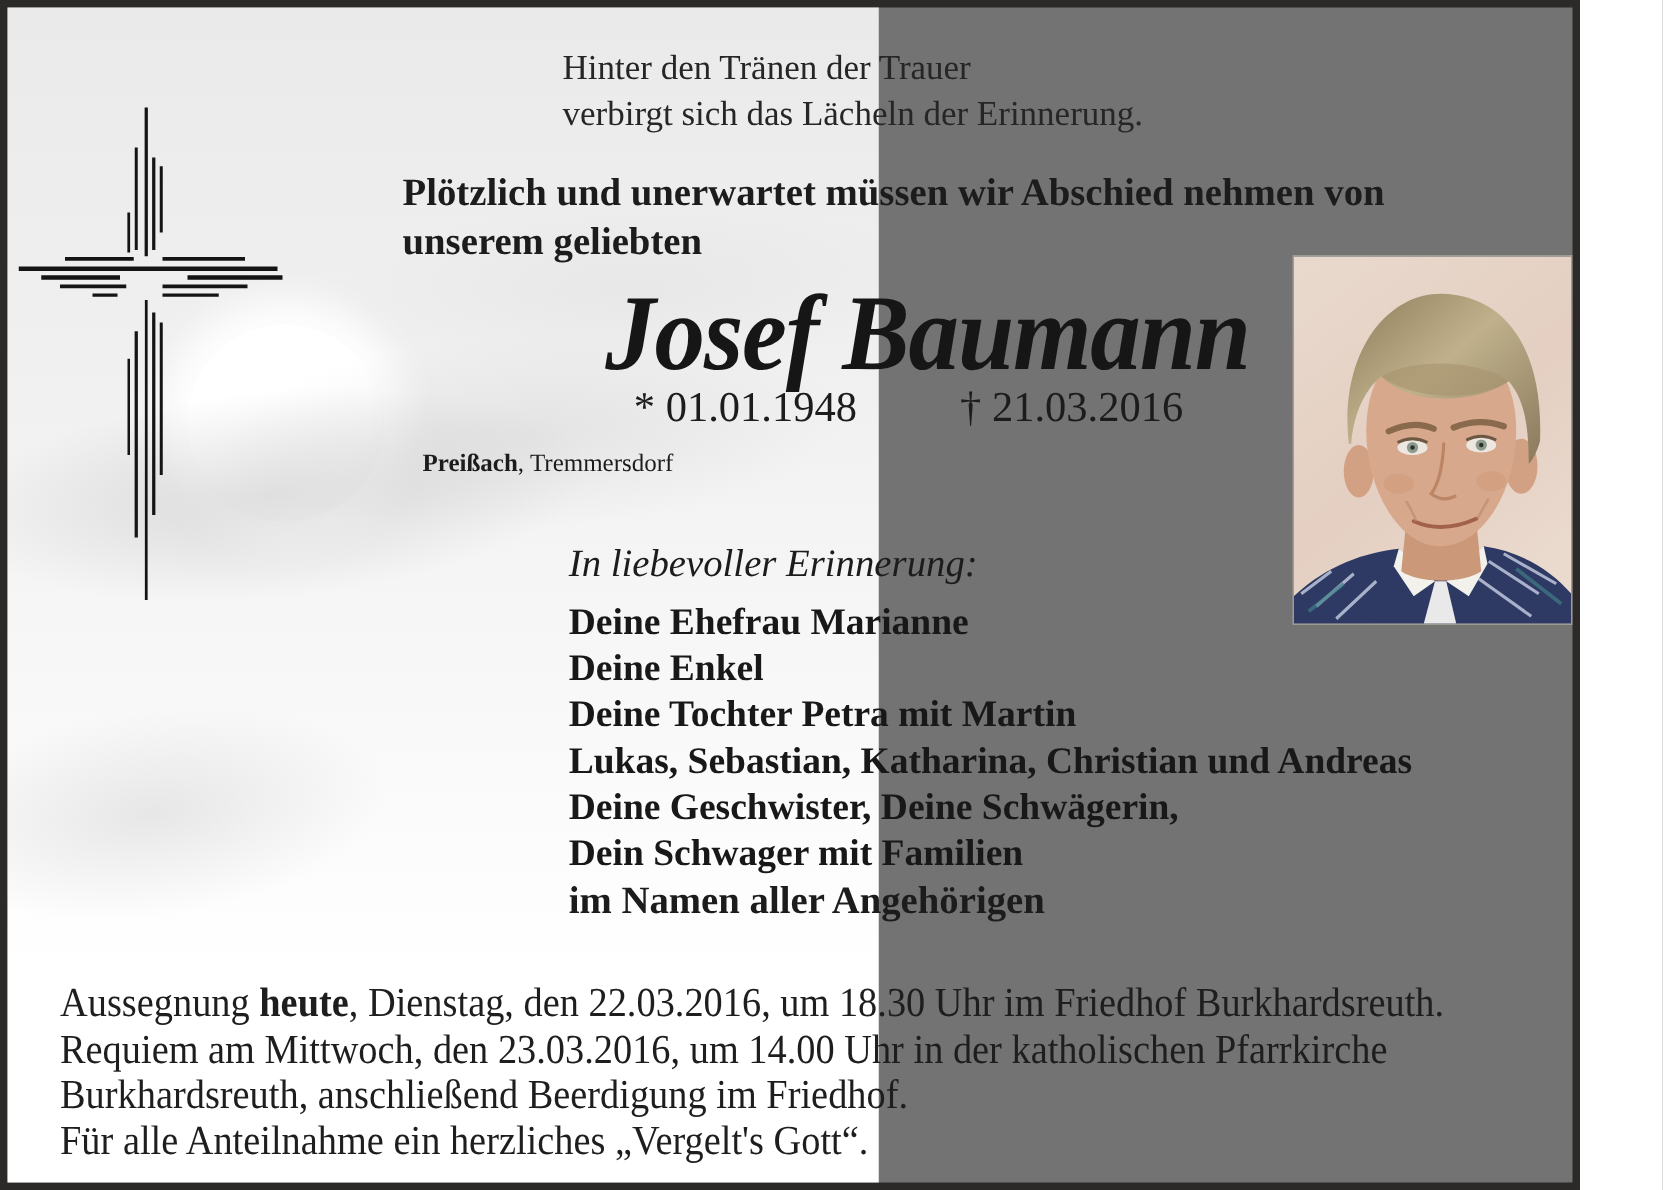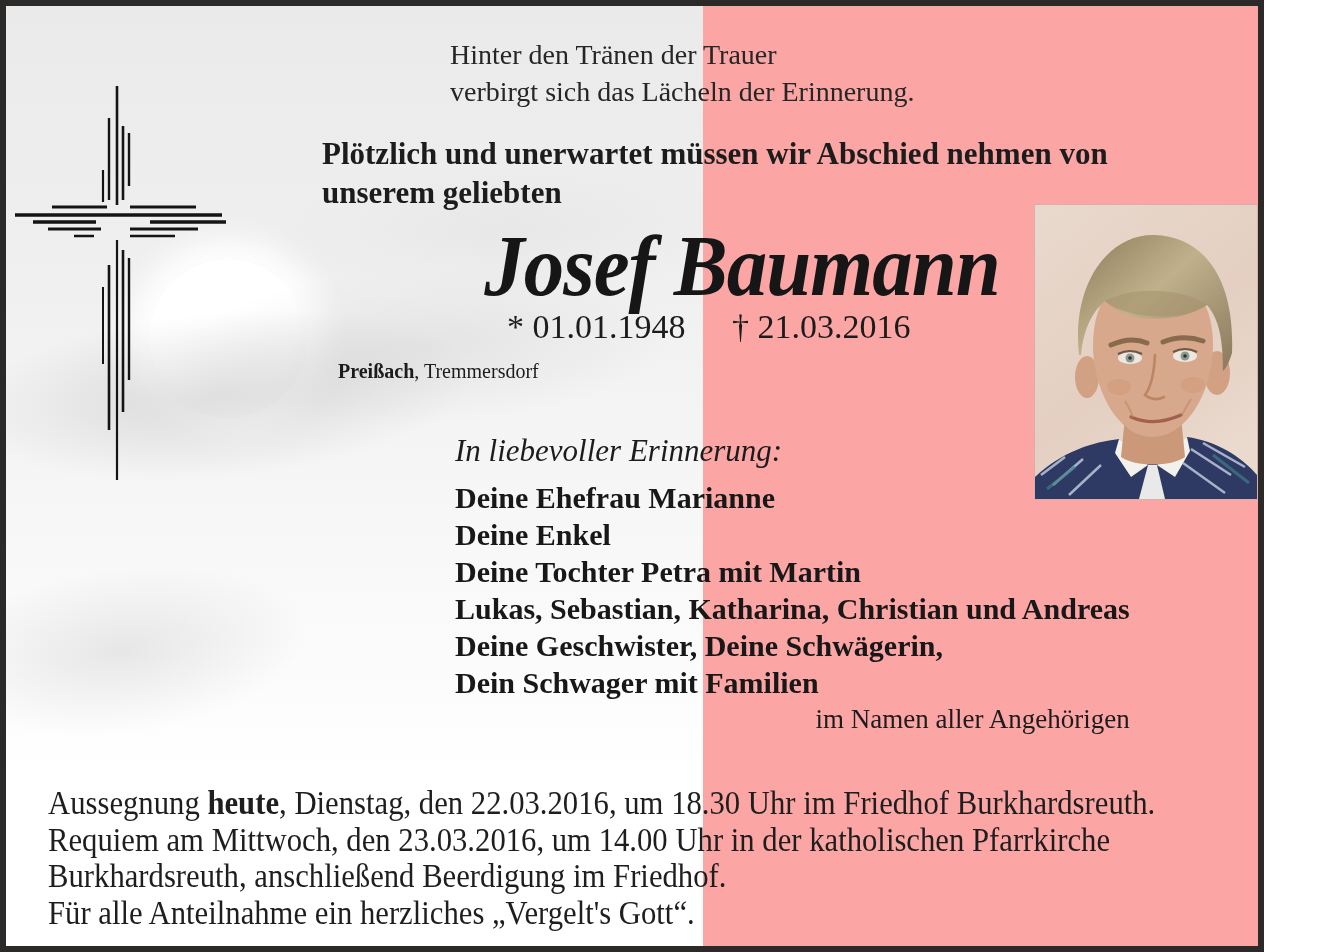--- a/index.html
+++ b/index.html
@@ -1,19 +1,19 @@
 <!DOCTYPE html>
 <html lang="de"><head>
 <meta charset="utf-8">
 <style>
   html,body{margin:0;padding:0;background:#ffffff;}
   body{width:1330px;height:952px;overflow:hidden;position:relative;
        font-family:"Liberation Serif","DejaVu Serif",serif;color:#1c1c1c;}
 
-  .card{position:absolute;left:0;top:0;width:1264px;height:952px;background:#fca5a5;
+  .card{position:absolute;left:0;top:0;width:1264px;height:952px;background:#737373;
         box-shadow:inset 0 0 0 6px #2b2a28;}
 
   
   .artwork{position:absolute;left:6px;top:6px;width:697px;height:940px;overflow:hidden;
            background:linear-gradient(to bottom,#eaeaea 0%,#f0f0f0 30%,#f9f9f9 62%,#ffffff 82%);}
   .moon{position:absolute;left:143px;top:253px;width:158px;height:158px;border-radius:50%;
         background:radial-gradient(circle at 45% 40%,#ffffff 58%,#fbfbfb 72%,rgba(244,244,244,0) 100%);
         box-shadow:0 0 28px 20px rgba(255,255,255,0.9);}
   .ridge{position:absolute;border-radius:50%;}
   .ridge1{left:-70px;top:300px;width:560px;height:180px;transform:rotate(-5deg);
@@ -26,26 +26,26 @@
           background:radial-gradient(ellipse at center,rgba(206,206,206,0.22),rgba(206,206,206,0) 65%);}
   .cross-wrap{position:absolute;left:4px;top:76px;width:228px;height:404px;}
 
   
   .tblock{position:absolute;white-space:nowrap;}
   .quote{left:450px;top:36px;font-size:28px;line-height:37px;color:#262626;}
   .intro{left:322px;top:134px;font-size:31px;line-height:39px;font-weight:bold;}
   .name{left:382px;top:216px;width:720px;text-align:center;font-size:86px;font-weight:bold;
         font-style:italic;transform:scaleX(0.94);transform-origin:50% 0;letter-spacing:-1px;color:#161616;}
   .dates{top:308px;font-size:34px;text-align:right;}
-  .birth{left:507px;} .death{left:732px;}
+  .birth{left:507px;} .death{left:768px;}
   .place{left:338px;top:360px;font-size:20px;}
   .place b{font-weight:bold;}
   .remember-heading{left:455px;top:433px;font-size:31px;font-style:italic;}
   .mourners{left:455px;top:479px;font-size:30px;line-height:37px;font-weight:bold;color:#181818;}
-  .mourners .closing{font-weight:normal;font-size:27px;color:#1c1c1c;text-align:right;}
+  .mourners .closing{font-weight:bold;font-size:31px;color:#1c1c1c;}
   .announce{left:48px;top:785px;font-size:33px;line-height:36.5px;transform:scaleX(0.93);
             transform-origin:0 0;color:#1e1e1e;}
   .announce b{font-weight:bold;}
 
   
   .photo{position:absolute;left:1035px;top:205px;width:222px;height:294px;overflow:hidden;
          box-shadow:0 0 0 1px rgba(190,180,170,0.6);}
   .photo svg{display:block;}
 </style>
 </head>

